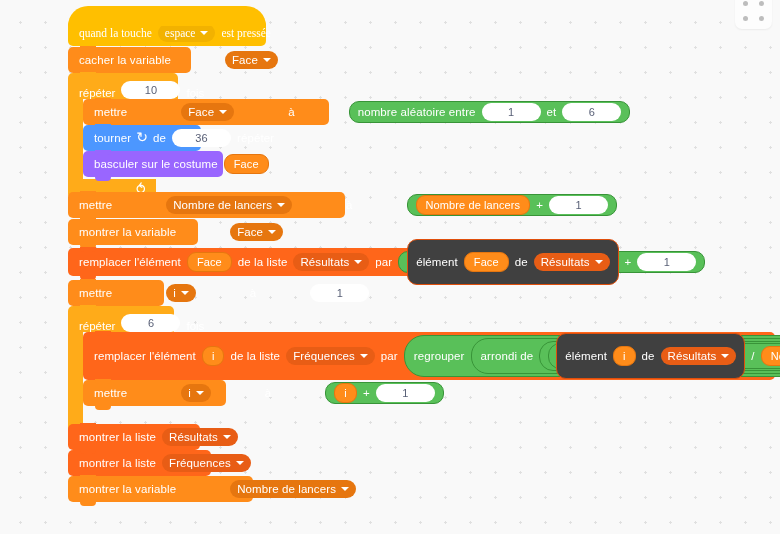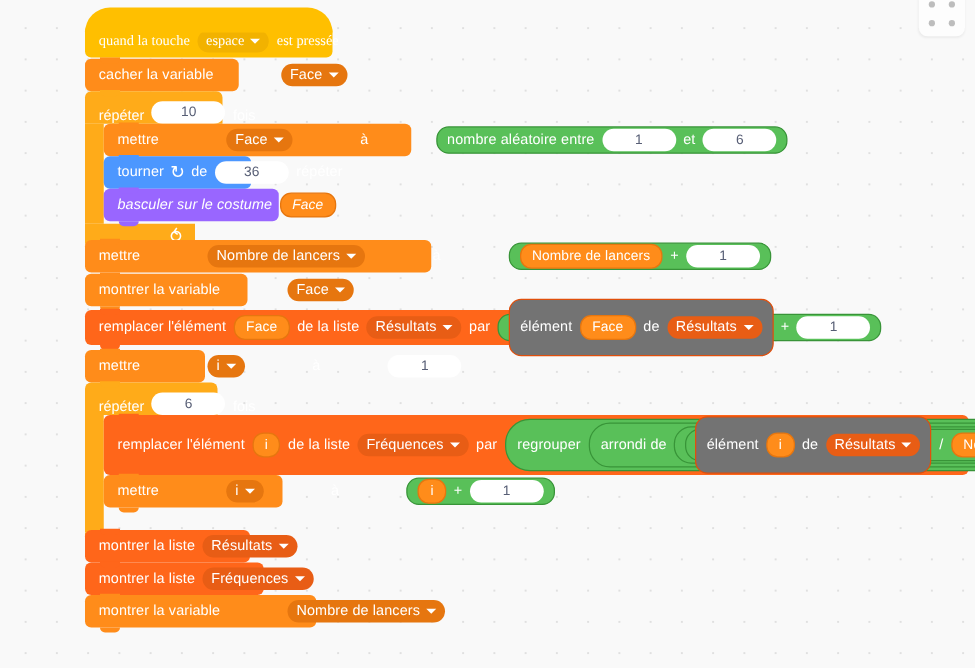--- a/index.html
+++ b/index.html
@@ -46,21 +46,21 @@
     content:"";position:absolute;left:12px;bottom:-4px;
     width:16px;height:4px;
     background:inherit;
     border-radius:0 0 5px 5px;
   }
 
   
   .c-event{background:#FFBF00;}
   .c-event-in{background:#F2B200;justify-content:center;}
   .c-motion{background:#4C97FF;}
-  .c-looks{background:#9966FF;font-style:italic;}
+  .c-looks{background:#9966FF;}
   .c-control{background:#FFAB19;}
   .c-data{background:#FF8C1A;gap:48px;}
   .c-data-in{background:#E6760F;}
   .c-list{background:#FF661A;}
   .c-list-in{background:#E85D15;}
 
   
   .dd{               
     display:inline-flex;align-items:center;
     height:18px;border-radius:9px;
@@ -87,21 +87,21 @@
   }
   .opoval{           
     display:inline-flex;align-items:center;
     height:20px;border-radius:10px;
     background:#59C059;border:1px solid #389438;
     color:#fff;font-size:11.5px;padding:0 5px;margin:0 3px;
   }
   .listoval{         
     display:inline-flex;align-items:center;
     height:20px;border-radius:10px;
-    background:#737373;border:1px solid #E04F0C;
+    background:#404040;border:1px solid #E04F0C;
     color:#fff;font-size:11.5px;padding:12px 5px;margin:0 3px;
   }
 
   
   .cshell{position:absolute;}
   .cshell .chead{
     position:absolute;left:0;top:0;
     display:flex;align-items:flex-end;
     height:26px;border-radius:5px 5px 0 0;
     padding:0 8px;color:#fff;font-size:11.5px;white-space:nowrap;

